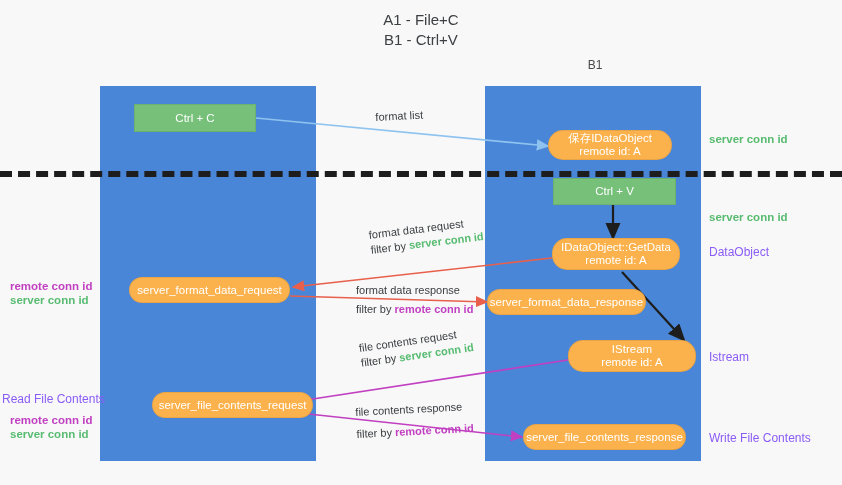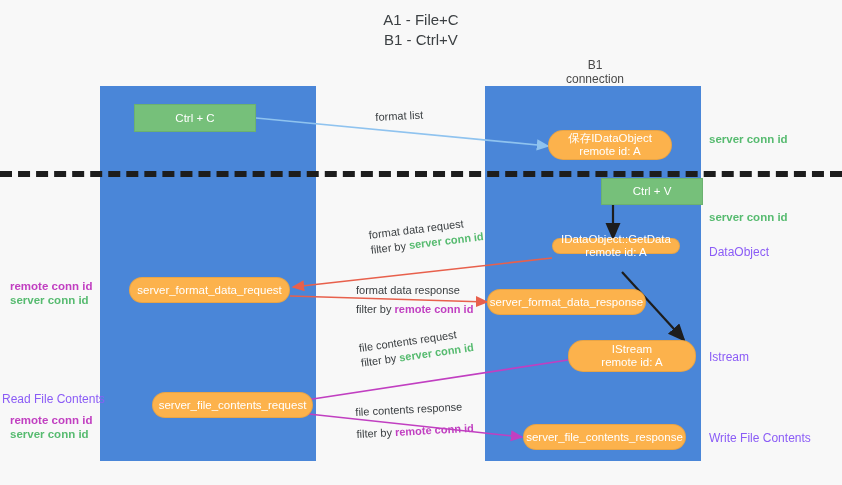--- a/index.html
+++ b/index.html
@@ -68,21 +68,20 @@
 
 <div id="stage">
 
   <div class="abs" id="title">
     <div>A1 - File+C</div>
     <div>B1 - Ctrl+V</div>
   </div>
 
   <div class="abs lane-head" style="left:485px;top:58px;width:220px;">
     <div>B1</div>
-    <div>connection</div>
   </div>
 
   <div class="abs lane" style="left:100px;top:86px;width:216px;height:375px;"></div>
   <div class="abs lane" style="left:485px;top:86px;width:216px;height:375px;"></div>
 
   <svg id="wires" viewBox="0 0 842 485">
     <defs>
       <marker id="ar-blue" markerWidth="9" markerHeight="9" refX="7" refY="3.5" orient="auto">
         <path d="M0,0 L8,3.5 L0,7 z" fill="#8fc3ef"></path>
       </marker>
@@ -116,25 +115,25 @@
 
   <div class="abs box green" style="left:134px;top:104px;width:122px;height:28px;">
     <span>Ctrl + C</span>
   </div>
 
   <div class="abs box orange" style="left:548px;top:130px;width:124px;height:30px;flex-direction:column;">
     <span>保存IDataObject</span>
     <span>remote id: A</span>
   </div>
 
-  <div class="abs box green" style="left:553px;top:178px;width:102px;height:27px;margin-left:48px;">
+  <div class="abs box green" style="left:553px;top:178px;width:123px;height:27px;">
     <span>Ctrl + V</span>
   </div>
 
-  <div class="abs box orange" style="left:552px;top:238px;width:128px;height:16px;flex-direction:column;">
+  <div class="abs box orange" style="left:552px;top:238px;width:128px;height:32px;flex-direction:column;">
     <span>IDataObject::GetData</span>
     <span>remote id: A</span>
   </div>
 
   <div class="abs box orange" style="left:568px;top:340px;width:128px;height:32px;flex-direction:column;">
     <span>IStream</span>
     <span>remote id: A</span>
   </div>
 
   <div class="abs box orange" style="left:487px;top:289px;width:159px;height:26px;">

